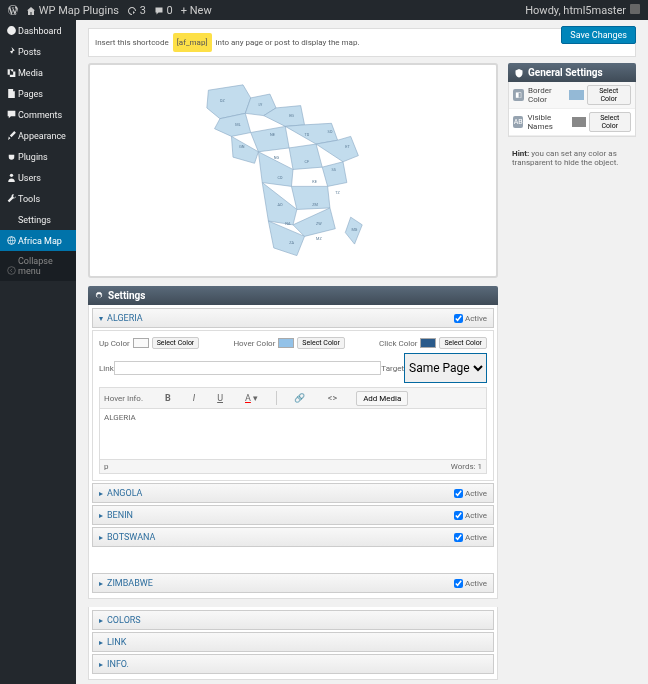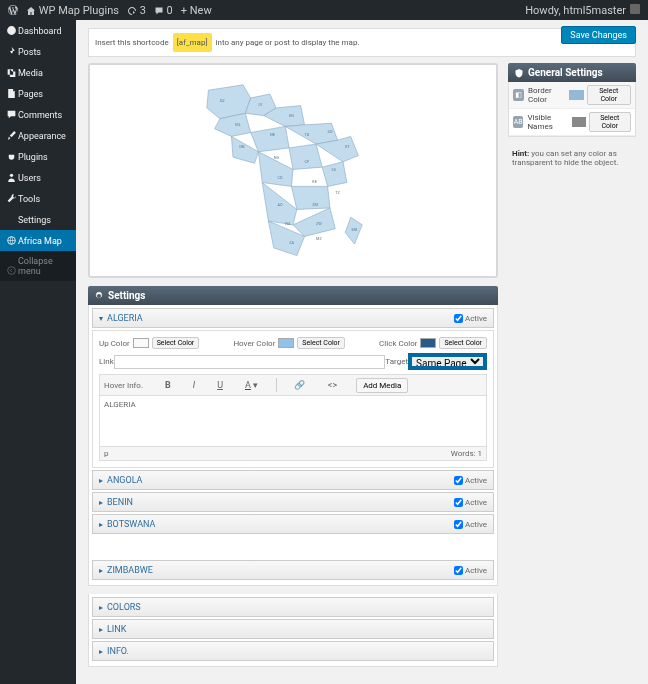--- a/index.html
+++ b/index.html
@@ -42,21 +42,21 @@
 .accordion .chk{margin-left:auto;display:flex;align-items:center;gap:2px;color:#666;font-size:8px}
 .accordion .chk input{width:9px;height:9px}
 .detail{background:#fff;border:1px solid #ddd;padding:6px;margin-bottom:2px;font-size:8px;color:#666}
 .detail-row{display:flex;align-items:center;margin-bottom:4px;flex-wrap:wrap}
 .detail-row .grp{display:flex;align-items:center;gap:3px}
 .detail-row .sw{width:16px;height:10px;border:1px solid #aaa}
 .detail-row .sw.light{background:#fafafa}
 .detail-row .sw.blue{background:#93c2e8}
 .detail-row .sw.dark{background:#2a5a8a}
 .detail-row input[type=text]{border:1px solid #ccc;padding:1px 3px;font-size:8px;height:14px}
-.detail-row select{border:4px solid #0369a1;font-size:10px;height:17px}
+.detail-row select{border:1px solid #0369a1;font-size:12px;height:30px}
 .editor{border:1px solid #ddd;margin-top:4px}
 .editor-tb{background:#f5f5f5;border-bottom:1px solid #ddd;padding:2px 4px;display:flex;align-items:center;gap:10px}
 .editor-tb .btn{padding:2px 5px;border:1px solid transparent;cursor:pointer;font-size:9px}
 .editor-tb .sep{width:1px;height:14px;background:#ccc;margin:0 2px}
 .editor-tb .media{background:#f7f7f7;border:1px solid #ccc;border-radius:2px;padding:2px 6px;font-size:8px;margin-left:3px}
 .editor-body{min-height:50px;padding:4px;font-size:8px}
 .editor-foot{background:#f5f5f5;border-top:1px solid #ddd;padding:2px 4px;display:flex;font-size:8px;color:#666}
 .editor-foot .wc{margin-left:auto}
 .torn{height:18px;background-image:radial-gradient(circle,#333 0.5px,transparent 0.5px);background-size:6px 6px;background-position:0 6px;margin:4px -12px}
 </style>

